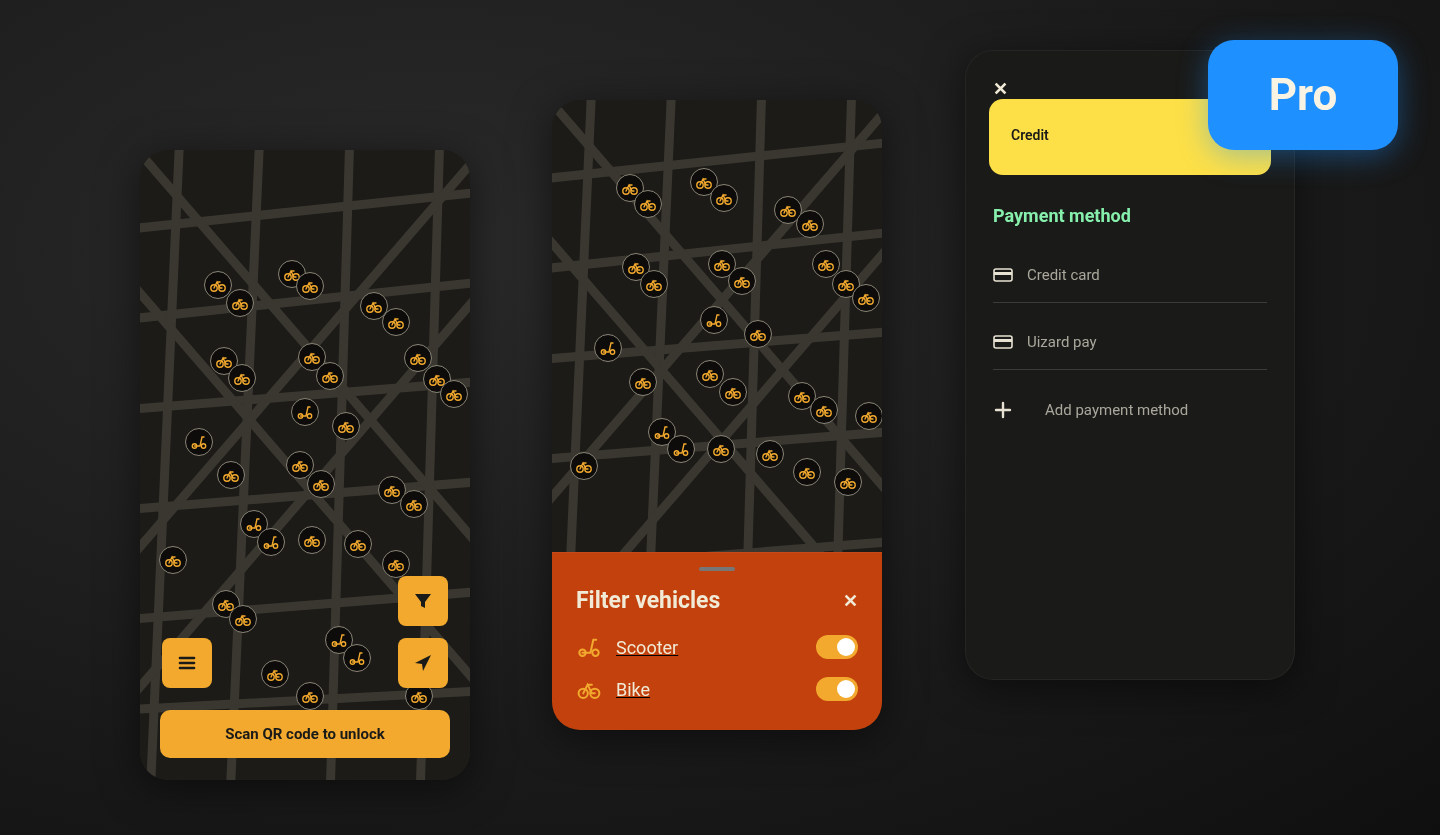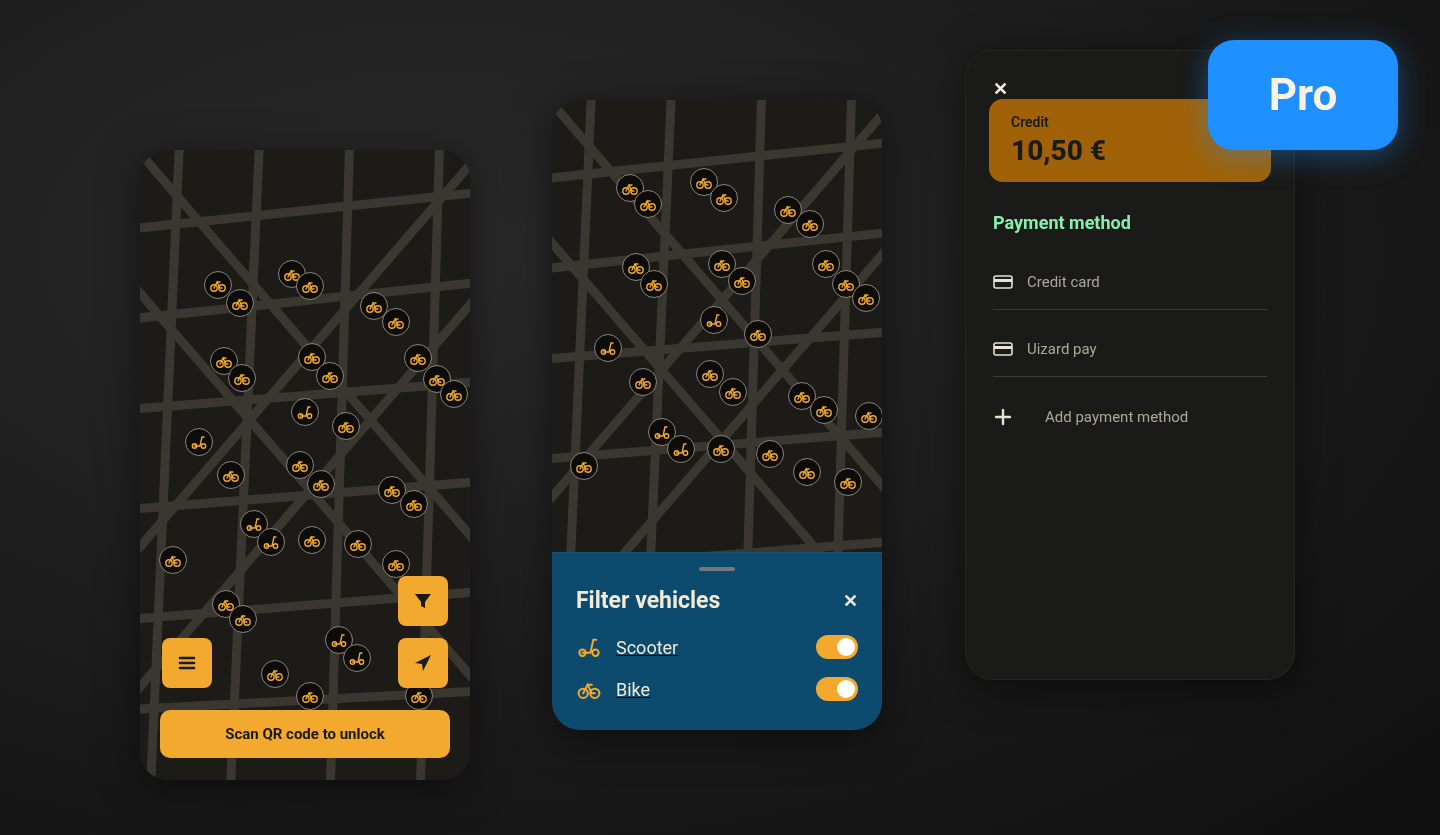--- a/index.html
+++ b/index.html
@@ -70,21 +70,21 @@
     color: #1a1a18;
     font-weight: 700;
     font-size: 15px;
     cursor: pointer;
   }
 
   
   .sheet {
     position: absolute;
     left: 0; right: 0; bottom: 0;
-    background: #0c4a6e;
+    background: #c2410c;
     border-top: 1px solid rgba(255,255,255,0.05);
     padding: 14px 24px 28px 24px;
   }
   .sheet-handle {
     width: 36px; height: 4px; background: #777; border-radius: 2px;
     margin: 0 auto 16px auto;
   }
   .sheet-header {
     display: flex; justify-content: space-between; align-items: center;
     margin-bottom: 20px;
@@ -114,23 +114,23 @@
   .wallet-close {
     color: #f0ead6; font-size: 18px; font-weight: 700;
     padding: 28px 28px 0 28px; cursor: pointer;
   }
   .wallet-title {
     color: #f0ead6; font-size: 30px; font-weight: 800;
     padding: 12px 28px 24px 28px;
   }
   .credit-card {
     margin: 0 24px;
-    background: #a16207;
+    background: #fde047;
     border-radius: 14px;
-    padding: 15px 22px;
+    padding: 28px 22px;
   }
   .credit-label { color: #1a1a18; font-size: 14px; font-weight: 600; margin-bottom: 4px; }
   .credit-amount { color: #1a1a18; font-size: 28px; font-weight: 800; }
   .pm-heading {
     color: #86efac; font-size: 18px; font-weight: 700;
     padding: 30px 28px 10px 28px;
   }
   .pm-row {
     display: flex; align-items: center; gap: 14px;
     margin: 12px 28px;
@@ -579,21 +579,20 @@
     </div>
   </div>
 </div>
 
 <div class="phone phone-3">
   <div class="wallet-close">
     <span>✕</span>
   </div>
   <div class="credit-card">
     <div class="credit-label">Credit</div>
-    <div class="credit-amount">10,50 €</div>
   </div>
   <div class="pm-heading">Payment method</div>
   <div class="pm-row">
     <svg class="pm-icon" viewBox="0 0 20 16">
         <rect x="1" y="2" width="18" height="12" rx="2" fill="none" stroke="#e7e2d2" stroke-width="1.6"></rect>
         <rect x="1" y="5" width="18" height="3" fill="#e7e2d2"></rect>
       </svg>
     <div class="pm-label">Credit card</div>
   </div>
   <div class="pm-row">

